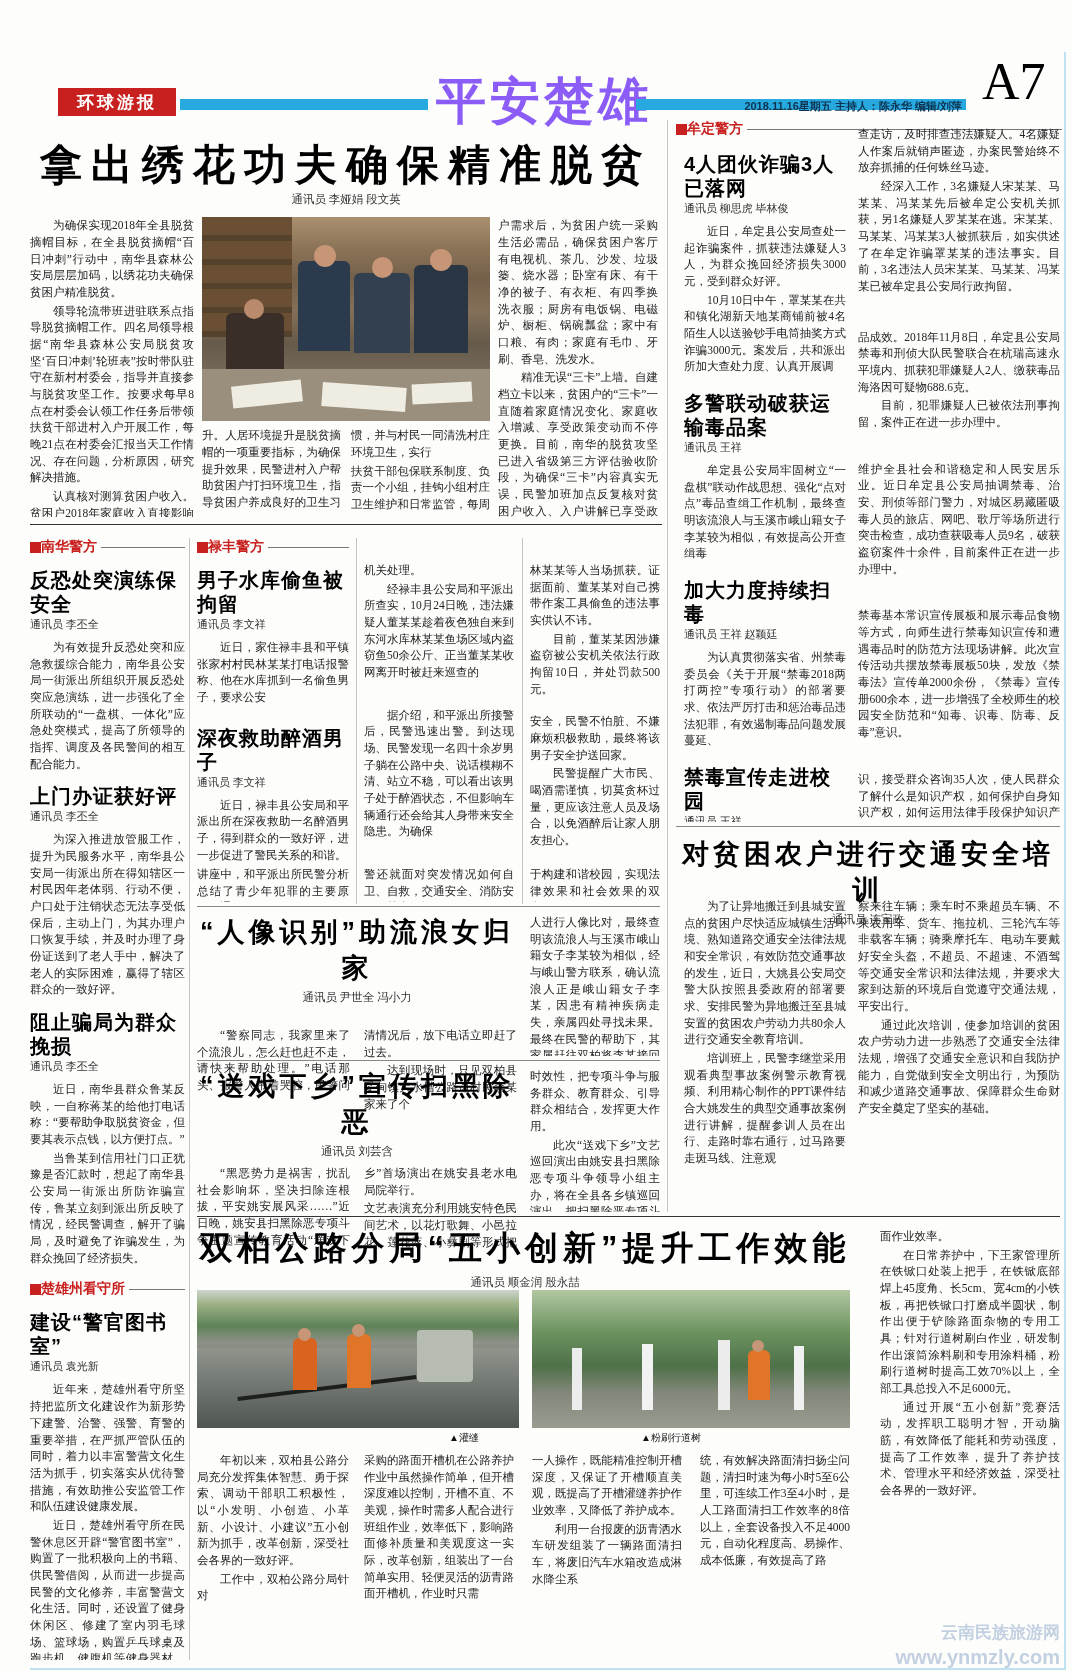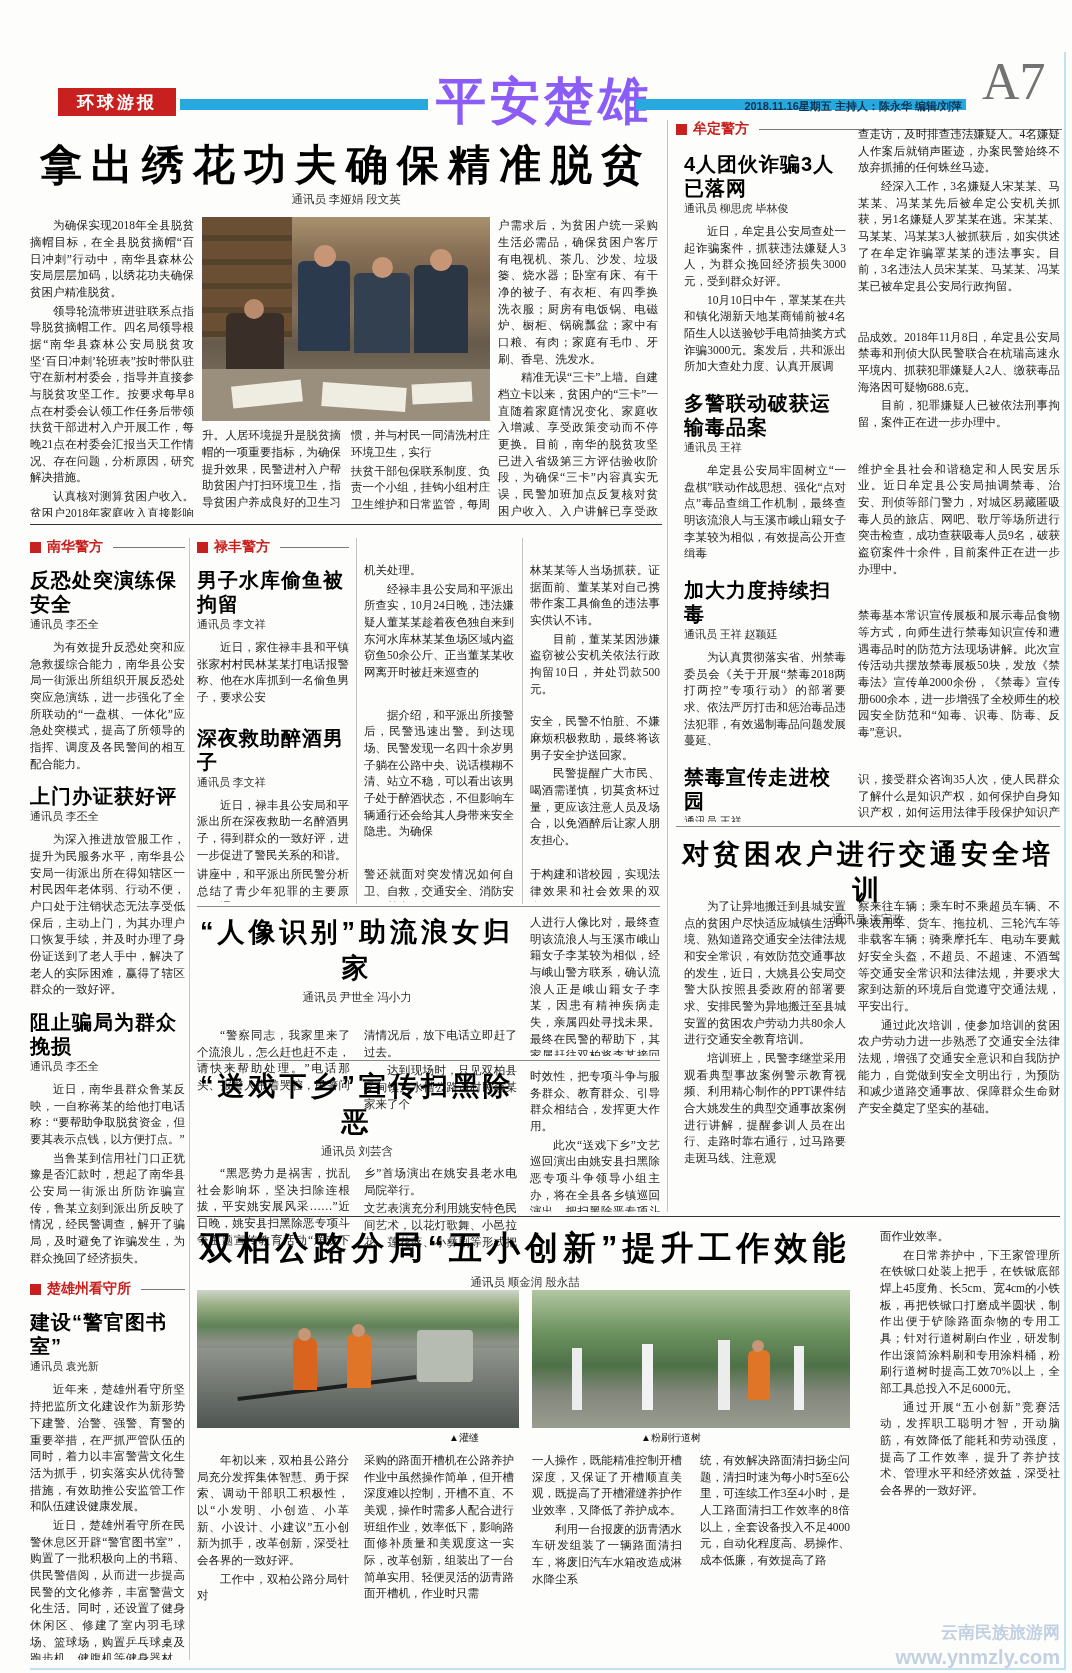--- a/index.html
+++ b/index.html
@@ -2,21 +2,21 @@
 <html><head>
 <meta charset="utf-8">
 <style>
   html,body{margin:0;padding:0;background:#d9d9d9}
   .page{position:relative;width:1072px;height:1673px;margin:0 auto;background:#fdfdfc;
         font-family:"Liberation Serif",serif;color:#1b1b1b;overflow:hidden}
   .abs{position:absolute}
   .p{font-size:11.5px;line-height:1.45;text-align:justify;text-indent:2em;color:#222;margin:0 0 2px 0}
   .pn{text-indent:0}
   .clip{overflow:hidden}
-  .sec{display:flex;align-items:center;gap:6px;font-family:"Liberation Sans",sans-serif;
+  .sec{display:flex;align-items:center;font-family:"Liberation Sans",sans-serif;
        font-weight:bold;font-size:14px;color:#c8201e;margin-bottom:8px}
   .sq{width:11px;height:11px;background:#c8201e;flex:0 0 auto}
   .secline{flex:1;height:1px;background:#777;margin-left:4px}
   .art-title{font-family:"Liberation Sans",sans-serif;font-weight:bold;font-size:20px;
              letter-spacing:1px;color:#000;line-height:1.2;margin:12px 0 1px}
   .byline{font-size:11px;color:#333;margin:1px 0 7px}
   .hl{font-family:"Liberation Sans",sans-serif;font-weight:bold;color:#000;text-align:center}
   .main-hl{font-size:42px;letter-spacing:9px;line-height:1.1}
   .mid-hl{font-size:27px;letter-spacing:4px}
   .big-hl{font-size:33px;letter-spacing:5px}
@@ -24,21 +24,21 @@
   .vrule{position:absolute;width:1px;background:#c4c4c4}
   .hrule{position:absolute;height:1px;background:#333}
   .cap{font-family:"Liberation Sans",sans-serif;font-size:10px;color:#111;text-align:right;padding:3px 40px 0 0}
   
   .masthead{background:#c8201e;color:#fff;font-family:"Liberation Sans",sans-serif;font-weight:bold;
             font-size:17px;letter-spacing:3px;display:flex;align-items:center;justify-content:center}
   .cyanbar{background:#27a8df}
   .paper-title{font-family:"Liberation Sans",sans-serif;font-weight:bold;color:#8b5cf6;
                font-size:50px;letter-spacing:4px}
   .dateline{font-family:"Liberation Sans",sans-serif;font-size:11px;color:#0d3350;font-weight:bold}
-  .pageno{font-family:"Liberation Serif",serif;font-size:52px;color:#737373}
+  .pageno{font-family:"Liberation Serif",serif;font-size:52px;color:#000000}
   
   .ph{position:relative;overflow:hidden;background:#888}
   .fig{position:absolute;background:#2b3a4c;border-radius:6px 6px 0 0}
   .head{position:absolute;background:#c79676;border-radius:50%}
   .paper{position:absolute;background:#efece2}
   .watermark{font-family:"Liberation Sans",sans-serif;font-weight:bold;color:#b9c9dd;
              text-align:right;line-height:1.3;opacity:.85}
   .wm1{font-size:17px}.wm2{font-size:20px}
 </style>
 </head>

